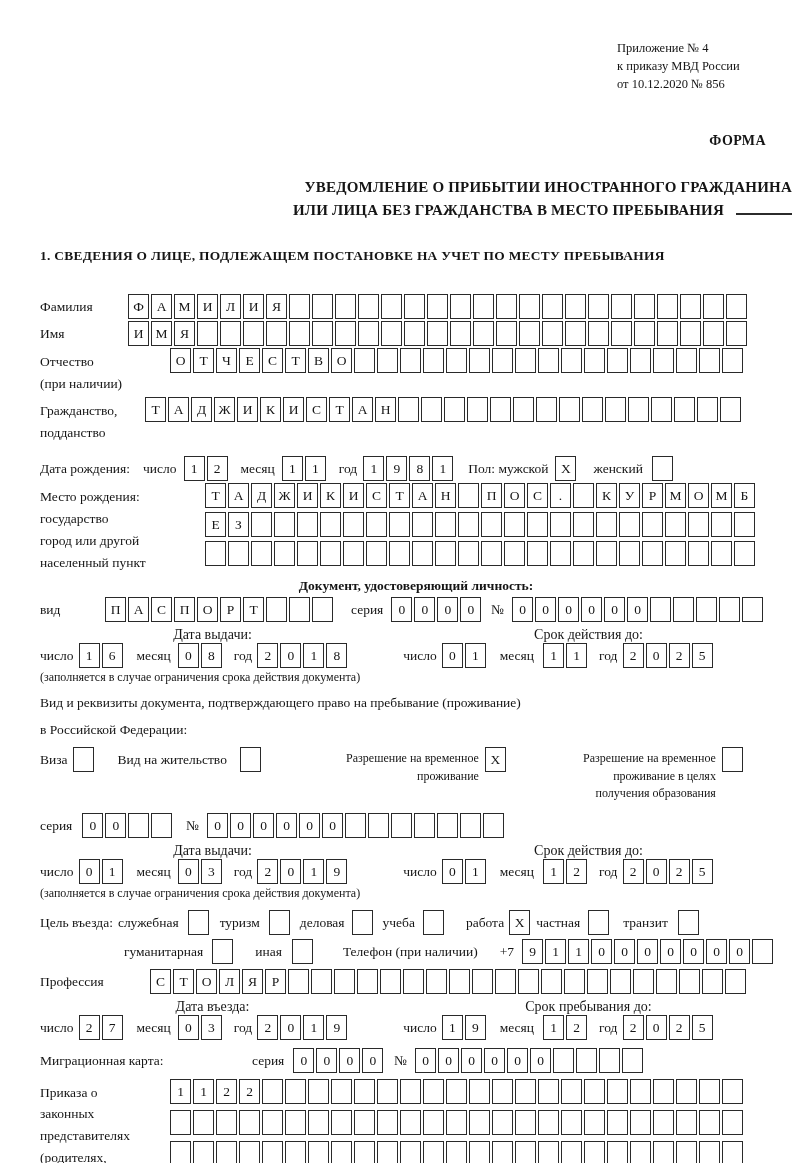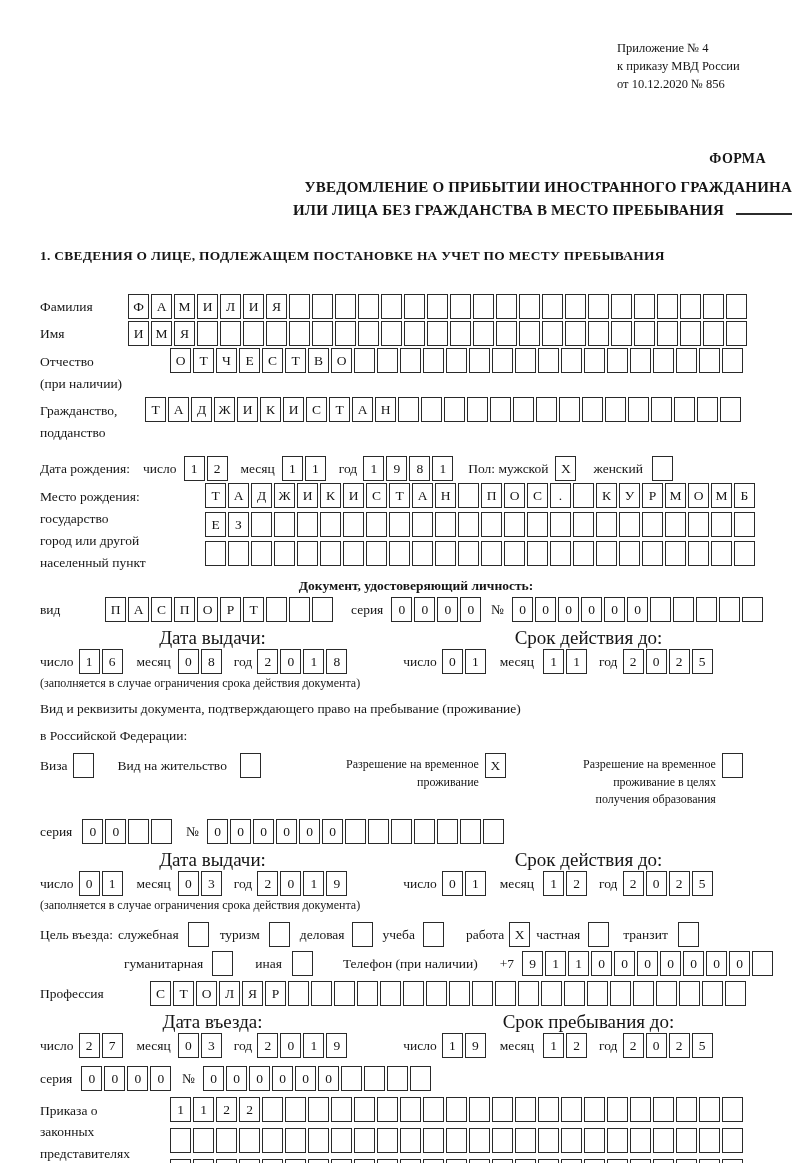--- a/index.html
+++ b/index.html
@@ -1,33 +1,33 @@
 <!DOCTYPE html>
 <html><head>
 <meta charset="utf-8">
 <style>
   html,body{margin:0;padding:0;background:#fff;}
   .page{position:relative;width:800px;height:1163px;background:#fff;color:#151515;
         font-family:"Liberation Serif","DejaVu Serif",serif;overflow:hidden;}
   .annex{position:absolute;left:617px;top:40px;font-size:12.5px;line-height:1.42;}
   .annex-note{margin-top:4px;font-size:12px;line-height:1.42;}
-  .form-caption{position:absolute;right:34px;top:151px;font-size:14px;font-weight:bold;letter-spacing:.4px;}
+  .form-caption{position:absolute;right:34px;top:133px;font-size:14px;font-weight:bold;letter-spacing:.4px;}
   .content{position:absolute;left:40px;top:176px;width:752px;}
   .title{text-align:right;font-weight:bold;font-size:15px;line-height:1.5;letter-spacing:.2px;}
   .blank-line{display:inline-block;width:56px;height:2px;border-bottom:2px solid #2b2b2b;margin-left:12px;vertical-align:baseline;}
   .sec-head{font-weight:bold;font-size:13.4px;letter-spacing:.3px;margin-top:27px;white-space:nowrap;}
   .frow{display:flex;align-items:flex-start;margin-bottom:2px;}
   .flabel{font-size:13.5px;line-height:1.55;padding-top:3px;flex-shrink:0;}
   .lbl2{font-size:13.5px;line-height:1.62;padding-top:3px;flex-shrink:0;}
   .cells{display:flex;flex-wrap:nowrap;flex-shrink:0;}
   .cell{width:19px;height:23px;border:1.5px solid #2a2a2a;margin-right:2px;text-align:center;
         line-height:23px;font-size:13.5px;flex-shrink:0;background:#fff;}
   .txt{font-size:13.5px;line-height:1.5;}
   .note{font-size:12px;text-align:left;margin:1px 52px 2px 0;}
-  .dhead{display:flex;font-size:19px;margin-top:5px;}
+  .dhead{display:flex;font-size:14px;margin-top:5px;}
   .dhead .lh{text-align:center;}
   .center-lbl{font-size:12px;line-height:1.45;text-align:right;padding-top:3px;flex-shrink:0;}
   .mt30{margin-top:30px;}
   .doc-head{text-align:center;font-weight:bold;font-size:13.5px;margin-top:4px;}
 </style>
 </head>
 <body>
 
 <div class="page">
 
@@ -602,20 +602,21 @@
       <span class="flabel" style="margin:0 5px 0 10px">год</span>
       <span class="cells">
           <span class="cell">2</span>
           <span class="cell">0</span>
           <span class="cell">2</span>
           <span class="cell">5</span>
         </span>
     </div>
 
     <div class="frow" style="margin-top:8px">
+      <span class="flabel" style="width:212px">Миграционная карта:</span>
       <span class="flabel" style="margin-right:9px">серия</span>
       <span class="cells">
           <span class="cell">0</span>
           <span class="cell">0</span>
           <span class="cell">0</span>
           <span class="cell">0</span>
         </span>
       <span class="flabel" style="margin:0 8px 0 9px">№</span>
       <span class="cells">
           <span class="cell">0</span>

